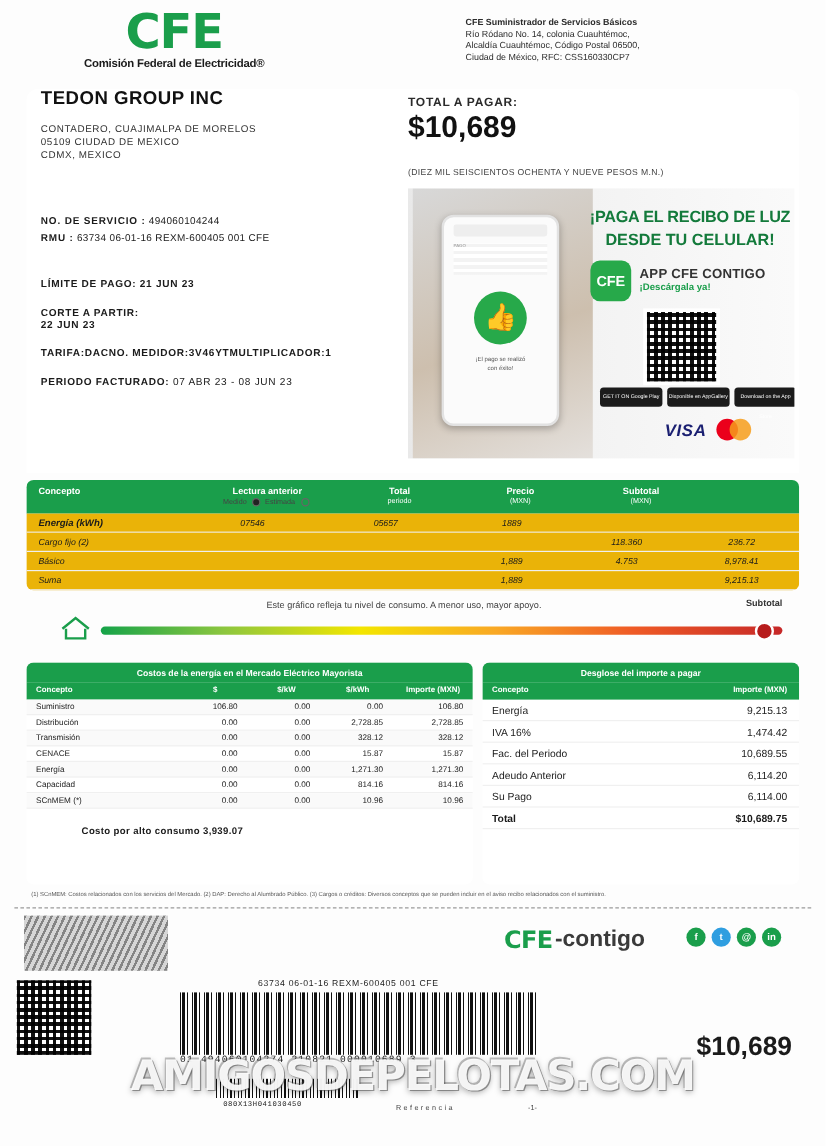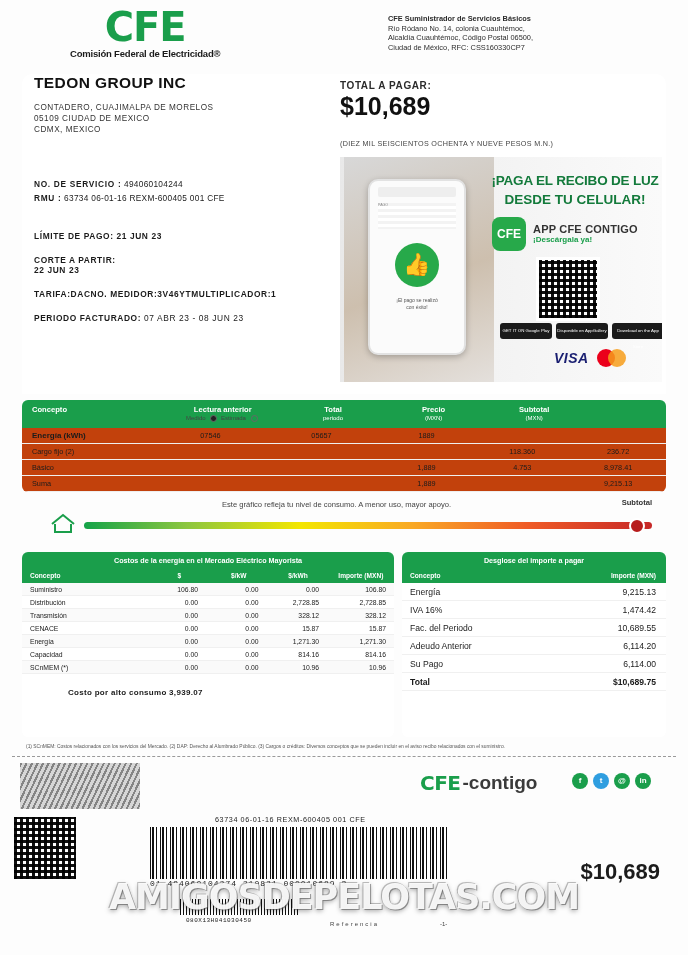--- a/index.html
+++ b/index.html
@@ -296,21 +296,22 @@
   .c1 { width: 20%; text-align: left; padding-left: 10px !important;}
   .c2 { width: 17%; }
   .c3 { width: 18%; }
   .c4 { width: 15%; }
   .c5 { width: 15%; }
   .c6 { width: 15%; }
   .cons-row {
     display: flex;
     font-size: 7.3px;
     border-bottom: 1px solid #efefef;
-    background: #c2410c;
+    background: #eab308;
+    font-style: italic;
   }
   .cons-row > div { padding: 3px 2px; text-align: center; }
   .cons-row .c1 { text-align: left; }
   .cons-row.bold .c1 { font-weight: bold; font-size: 8px; }
   .radio-line { font-size: 5.6px; color: #444; }
   .radio-line .dot {
     display: inline-block; width: 5px; height: 5px; border-radius: 50%;
     border: 1px solid #666; margin: 0 2px 0 3px; vertical-align: middle;
   }
   .radio-line .dot.filled { background: #222; }

